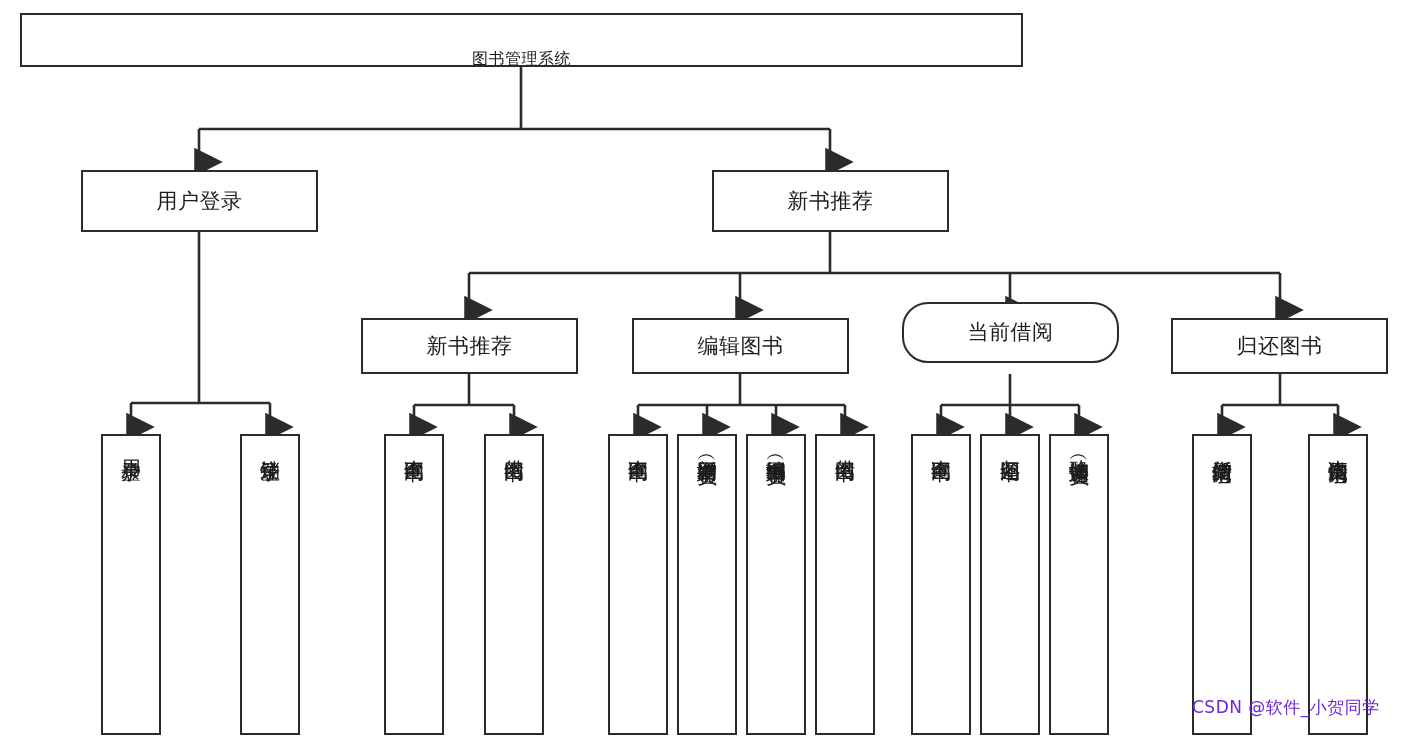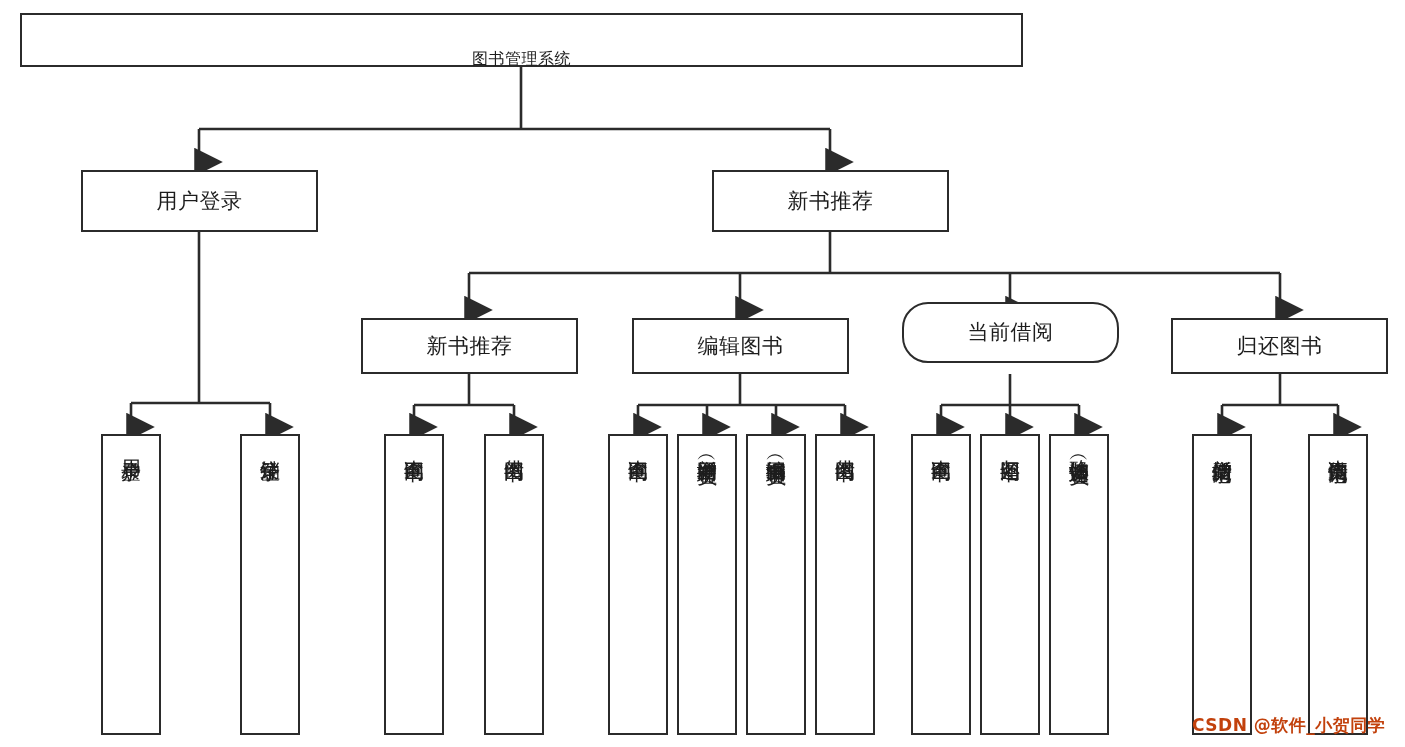--- a/index.html
+++ b/index.html
@@ -60,27 +60,26 @@
     letter-spacing: 1px;
     white-space: normal;
     max-height: 285px;
   }
   .node.leaf.tall .lbl {
     max-height: 292px;
   }
   .watermark {
     position: absolute;
     left: 1192px;
-    top: 714px;
+    top: 696px;
     font-size: 17px;
-    color: #c2410c;
+    color: #6d28d9;
     letter-spacing: 0.5px;
     white-space: nowrap;
     z-index: 5;
-    font-weight: bold;
   }
 </style>
 </head>
 <body>
 
 <div id="canvas">
 
   <svg id="edges" viewBox="0 0 1405 747" xmlns="http://www.w3.org/2000/svg">
     <defs>
       <marker id="arrow" viewBox="0 0 12 12" refX="6" refY="10" markerWidth="11" markerHeight="11" orient="auto-start-reverse">

